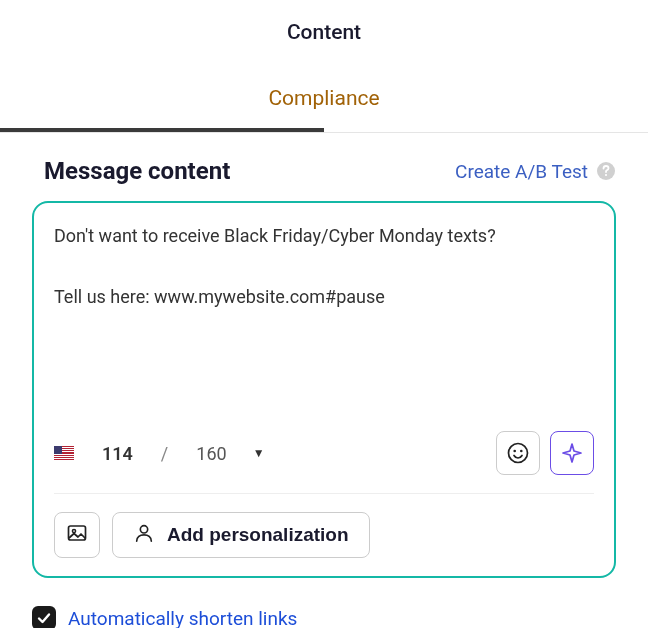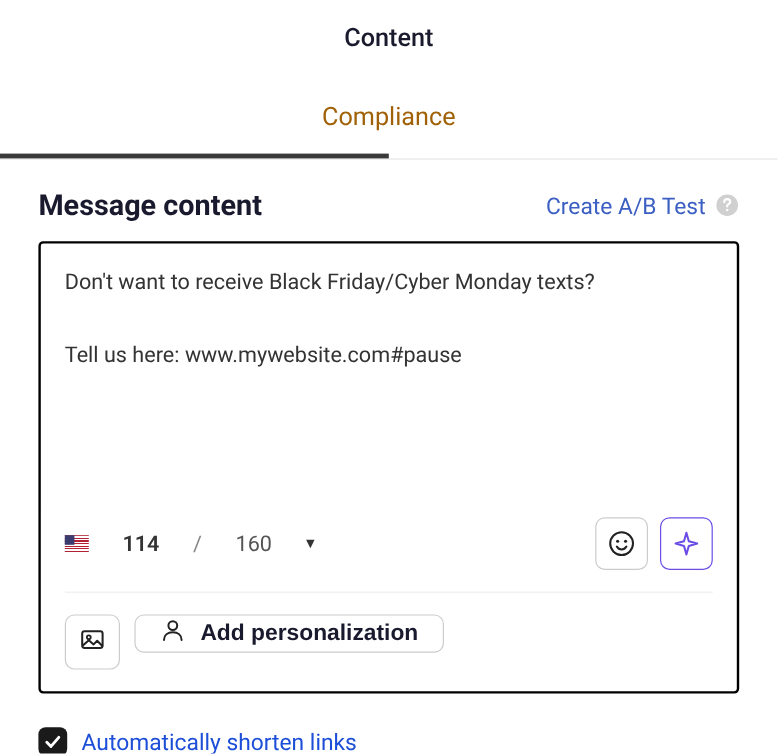--- a/index.html
+++ b/index.html
@@ -47,40 +47,41 @@
     .header-row {
       display: flex;
       justify-content: space-between;
       align-items: center;
       margin-bottom: 16px;
     }
     .section-title {
       font-size: 24px;
       font-weight: 700;
       color: #1a1a2e;
+      margin-left: 12px;
     }
     .ab-test-wrap {
       display: flex;
       align-items: center;
       gap: 8px;
     }
     .ab-test-link {
       color: #3b5fc2;
       font-size: 19px;
       cursor: pointer;
     }
     .help-icon {
       color: #bbb;
     }
     .help-icon svg {
       display: block;
     }
     .editor-box {
-      border: 2px solid #000000;
-      border-radius: 4px;
+      border: 2px solid #14b8a6;
+      border-radius: 16px;
       padding: 18px 20px 18px;
       background: #fff;
     }
     .message-text {
       font-size: 18px;
       line-height: 1.7;
       color: #333;
       min-height: 200px;
       white-space: pre-wrap;
       outline: none;
@@ -176,21 +177,21 @@
       align-items: center;
       gap: 12px;
       border: 1px solid #ccc;
       border-radius: 8px;
       padding: 10px 20px;
       background: #fff;
       font-size: 19px;
       font-weight: 600;
       color: #1a1a2e;
       cursor: pointer;
-      height: 32px;
+      height: 46px;
     }
     .img-btn {
       width: 46px;
       height: 46px;
       border: 1px solid #ccc;
       border-radius: 8px;
       background: #fff;
       display: flex;
       align-items: center;
       justify-content: center;

